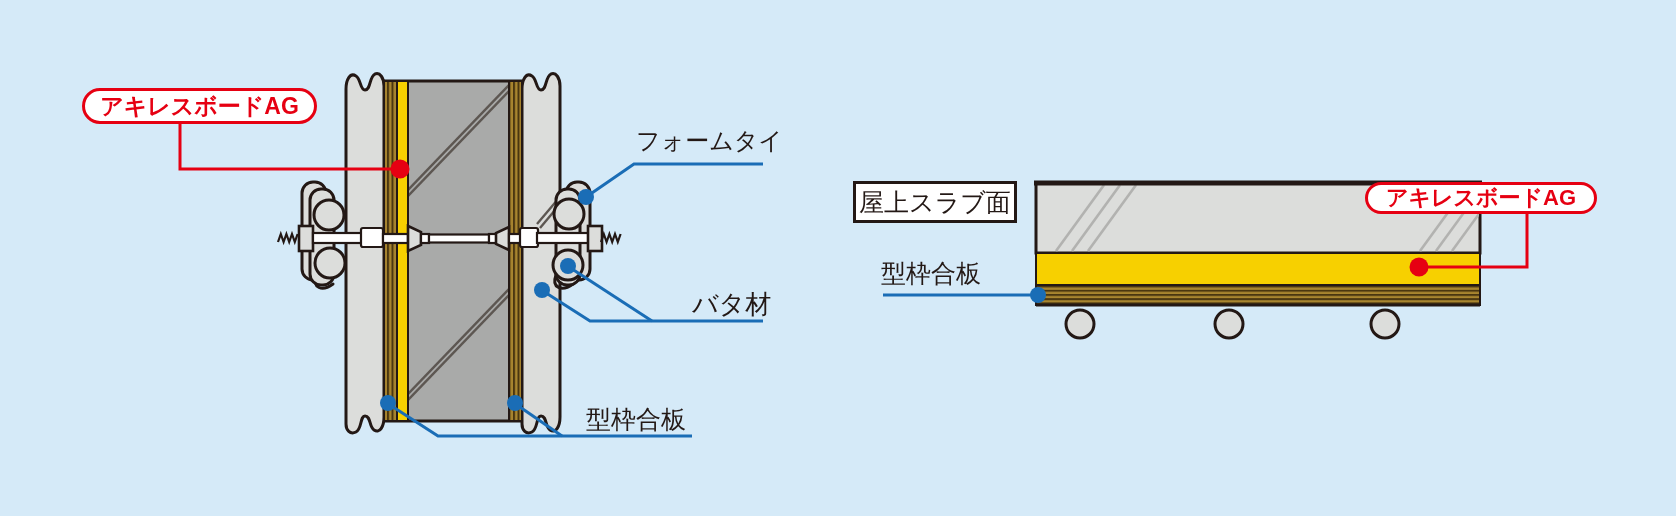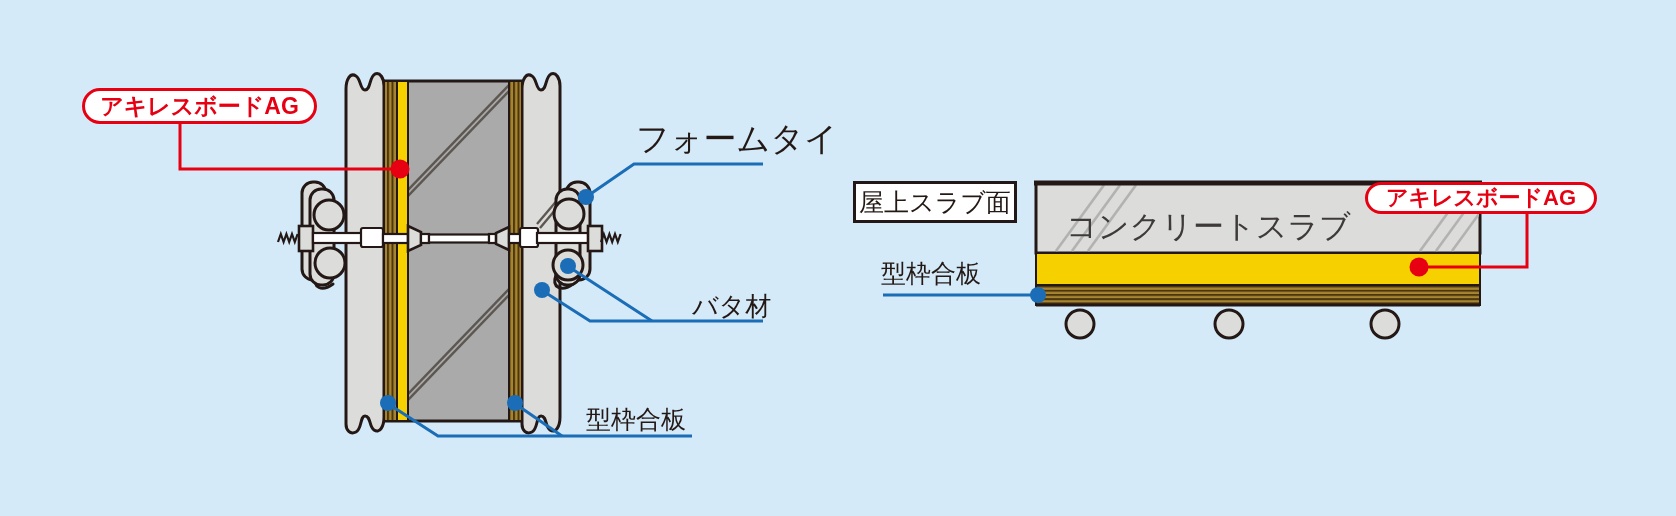--- a/index.html
+++ b/index.html
@@ -38,22 +38,22 @@
   .dot-blue{fill:var(--blue);}
   .pipe{fill:var(--board-gray);stroke:var(--outline);stroke-width:3;}
 
   
   .badge{position:absolute;background:var(--white);border:3px solid var(--red);
     border-radius:999px;color:var(--red);display:flex;align-items:center;
     justify-content:center;white-space:nowrap;line-height:1;font-weight:bold;}
   .badge-left{left:82px;top:88px;width:235px;height:36px;font-size:23px;}
   .badge-right{left:1365px;top:182px;width:232px;height:32px;font-size:22px;}
   .lbl{position:absolute;color:var(--text);white-space:nowrap;line-height:1;}
-  .lbl-formtie{left:636px;top:122px;font-size:33px;}
-  .lbl-bata{left:692px;top:293px;font-size:26px;}
+  .lbl-formtie{left:636px;top:129px;font-size:24px;}
+  .lbl-bata{left:692px;top:293px;font-size:26px;font-family:Liberation Mono, monospace;}
   .lbl-plywood-l{left:586px;top:407px;font-size:25px;}
   .lbl-plywood-r{left:881px;top:261px;font-size:25px;}
   .lbl-concrete{left:1066px;top:211px;font-size:31px;color:var(--text-gray);}
   .rooftop-box{position:absolute;left:853px;top:181px;width:164px;height:42px;
     background:var(--white);border:3px solid var(--text);color:var(--text);
     display:flex;align-items:center;justify-content:center;font-size:25px;
     white-space:nowrap;line-height:1;}
 </style>
 </head>
 <body>
@@ -182,16 +182,15 @@
       <circle class="dot-blue" cx="1038" cy="295" r="8"></circle>
     </g>
   </svg>
 
   <div class="badge badge-left">アキレスボードAG</div>
   <div class="lbl lbl-formtie">フォームタイ</div>
   <div class="lbl lbl-bata">バタ材</div>
   <div class="lbl lbl-plywood-l">型枠合板</div>
 
   <div class="rooftop-box">屋上スラブ面</div>
-  <div class="lbl lbl-concrete">コンクリートスラブ</div>
   <div class="lbl lbl-plywood-r">型枠合板</div>
   <div class="badge badge-right">アキレスボードAG</div>
 </div>
 
 </body></html>

